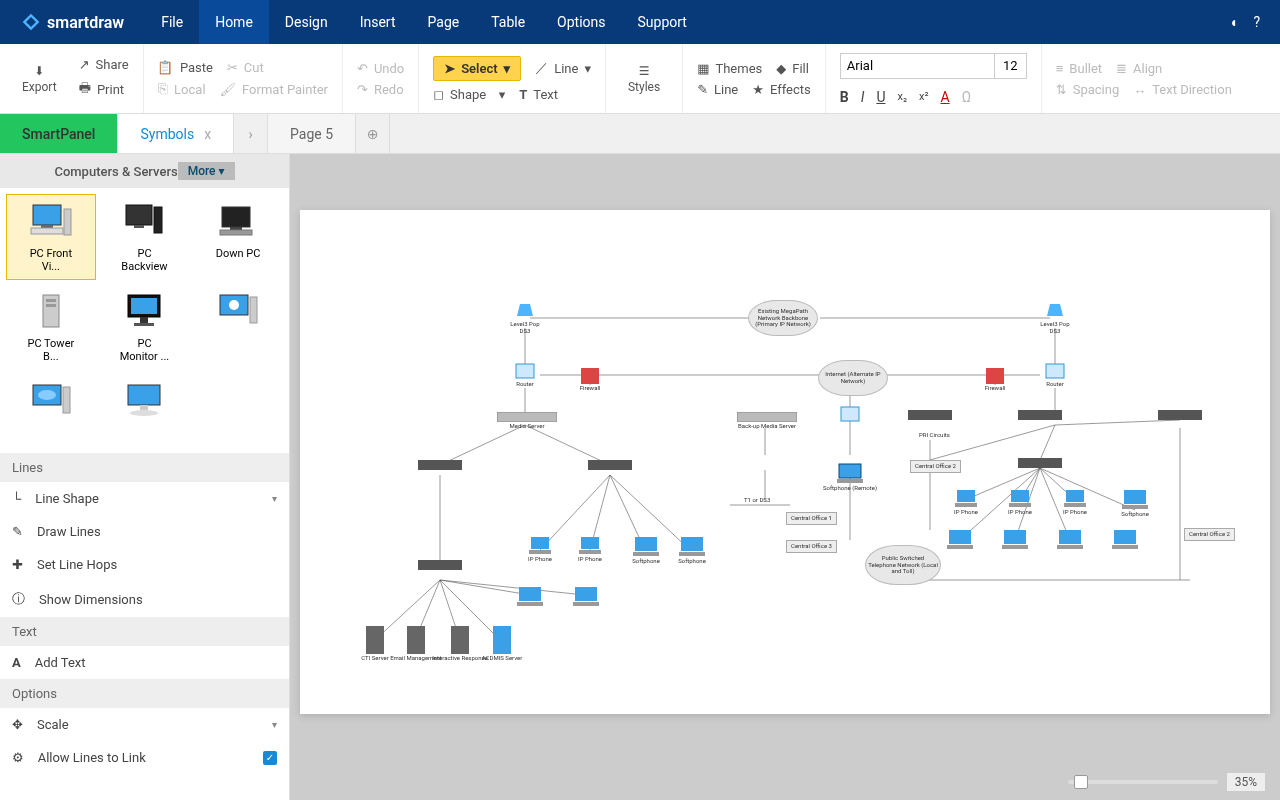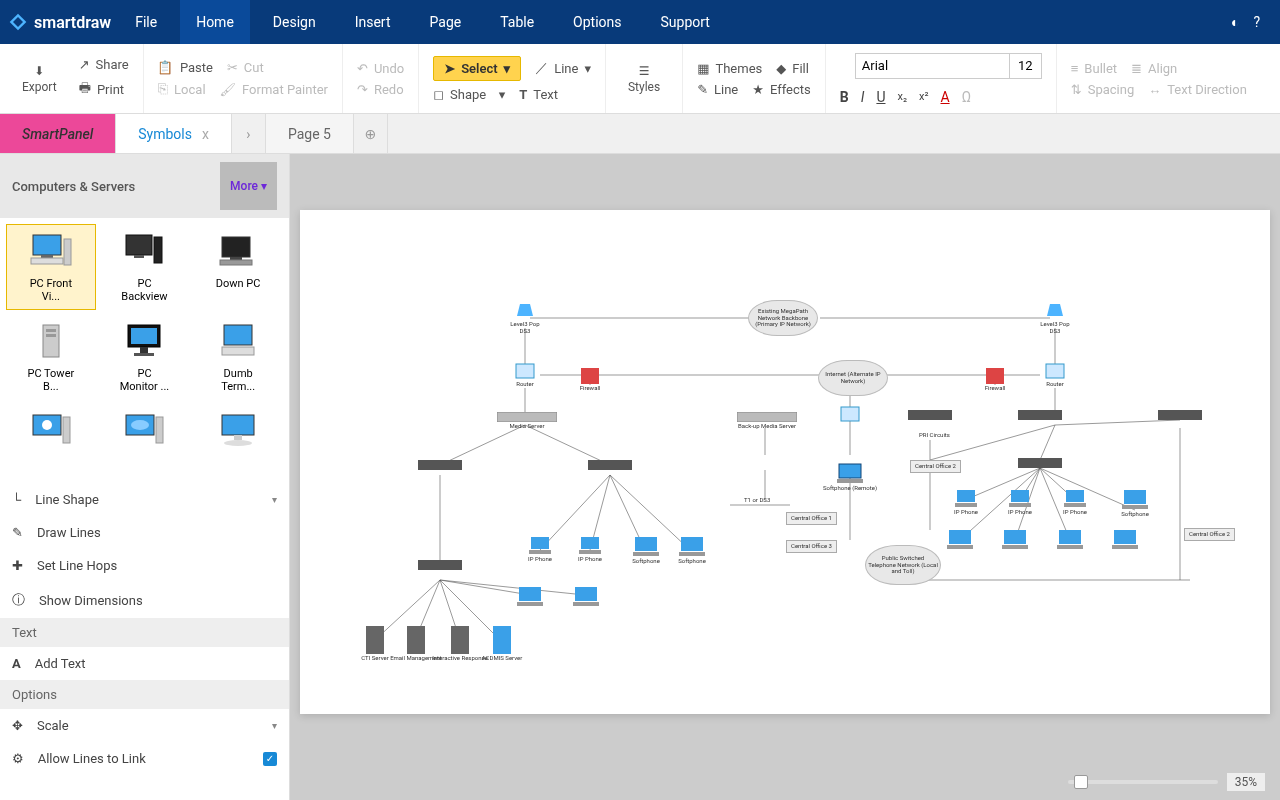--- a/index.html
+++ b/index.html
@@ -1,44 +1,44 @@
 <!DOCTYPE html>
 <html><head>
 <meta charset="utf-8">
 <style>
 * { margin:0; padding:0; box-sizing:border-box; font-family:-apple-system,BlinkMacSystemFont,"Segoe UI",Roboto,Arial,sans-serif; }
 body { width:1280px; height:800px; overflow:hidden; background:#e8e8e8; }
 .topbar { height:44px; background:#083a7a; display:flex; align-items:center; color:#fff; font-size:14px; }
-.logo { display:flex; align-items:center; gap:6px; padding:0 8px; font-weight:600; font-size:16px; }
+.logo { display:flex; align-items:center; gap:6px; padding:0 21px; font-weight:600; font-size:16px; }
 .logo-icon { width:20px; height:20px; }
-.menu { display:flex; height:100%;gap:7px; }
+.menu { display:flex; height:100%; }
 .menu-item { padding:0 16px; display:flex; align-items:center; cursor:pointer; }
 .menu-item.active { background:#0a4a9a; }
 .topbar-right { margin-left:auto; display:flex; gap:14px; padding-right:20px; }
 .ribbon { height:70px; background:#fff; border-bottom:1px solid #ddd; display:flex; align-items:center; font-size:13px; color:#555; }
 .ribbon-group { padding:4px 14px; height:100%; display:flex; flex-direction:column; justify-content:center; gap:6px; border-right:1px solid #eee; }
 .ribbon-col { display:flex; flex-direction:column; gap:6px; }
 .ribbon-row { display:flex; gap:14px; align-items:center; }
 .ribbon-btn { display:flex; align-items:center; gap:6px; cursor:pointer; white-space:nowrap; }
 .ribbon-btn.disabled { color:#bbb; }
 .ribbon-big { display:flex; flex-direction:column; align-items:center; gap:2px; font-size:12px; padding:4px 8px; cursor:pointer;}
 .select-btn { background:#ffd34e; border:1px solid #e6b800; padding:4px 10px; border-radius:2px; display:flex; align-items:center; gap:6px; font-weight:600; color:#333;}
 .font-input { border:1px solid #ccc; height:26px; padding:0 6px; font-size:13px; width:155px; }
 .size-input { border:1px solid #ccc; border-left:none; height:26px; width:32px; text-align:center; font-size:13px;}
-.font-row { display:flex;margin-left:15px; }
+.font-row { display:flex; }
 .text-tools { display:flex; gap:12px; font-size:14px; color:#444; align-items:center; padding-top:4px;}
 .tabs { height:40px; background:#f0f0f0; border-bottom:1px solid #ddd; display:flex; align-items:stretch; font-size:14px; }
 .tab { padding:0 22px; display:flex; align-items:center; background:#f5f5f5; border-right:1px solid #ddd; cursor:pointer; color:#666; gap:10px;}
-.tab.smart { background:#ec4899; color:#333; font-weight:500;font-style:italic;}
+.tab.smart { background:#22c55e; color:#333; font-weight:500;}
 .tab.symbols { background:#fff; color:#1789d6; }
 .tab-arrow,.tab-plus { width:34px; display:flex; align-items:center; justify-content:center; color:#999; border-right:1px solid #ddd; }
 .workspace { display:flex; height:calc(100% - 154px); }
 .sidebar { width:290px; background:#fff; border-right:1px solid #ddd; overflow-y:auto; font-size:13px; }
-.panel-hdr { background:#e8e8e8; padding:8px 12px; display:flex; justify-content:space-between; align-items:center; color:#555; font-weight:500;}
-.more-btn { background:#bbb; color:#6d28d9; padding:17px 10px; border-radius:0; font-size:12px; cursor:pointer;}
+.panel-hdr { background:#e8e8e8; padding:8px 12px; display:flex; justify-content:center; align-items:center; color:#555; font-weight:500;}
+.more-btn { background:#bbb; color:#0c4a6e; padding:2px 10px; border-radius:0; font-size:12px; cursor:pointer;}
 .symbol-grid { display:grid; grid-template-columns:repeat(3,1fr); gap:4px; padding:6px; }
 .symbol-cell { display:flex; flex-direction:column; align-items:center; gap:4px; padding:6px 18px; font-size:11px; text-align:center; cursor:pointer; border:1px solid transparent;}
 .symbol-cell.selected { background:#fff3cc; border:1px solid #e6b800; }
 .symbol-img { width:48px; height:42px; display:flex; align-items:center; justify-content:center; }
 .sect-hdr { background:#eee; padding:7px 12px; color:#666; font-size:13px;}
 .sect-item { padding:9px 12px; display:flex; align-items:center; gap:14px; cursor:pointer; color:#444;}
 .sect-item .caret { margin-left:auto; color:#888; font-size:10px;}
 .chk { width:14px; height:14px; background:#1789d6; border-radius:2px; margin-left:auto; display:flex; align-items:center; justify-content:center; color:#fff; font-size:10px;}
 .canvas-area { flex:1; background:#ccc; position:relative; overflow:hidden; }
 .canvas { position:absolute; left:10px; top:56px; right:10px; height:504px; background:#fff; box-shadow:0 2px 8px rgba(0,0,0,.15); }
@@ -231,29 +231,20 @@
               <rect x="9" y="5" width="26" height="16" fill="#3aa0e8"></rect>
               <rect x="18" y="24" width="8" height="6" fill="#333"></rect>
               <rect x="12" y="30" width="20" height="3" fill="#555"></rect>
             </svg>
           </div>
           <span>PC Monitor ...</span>
         </div>
       <div class="symbol-cell">
           <div class="symbol-img">
             <svg class="pc-icon" viewBox="0 0 44 38">
-              <rect x="8" y="2" width="28" height="20" fill="#3aa0e8" stroke="#333"></rect>
-              <rect x="6" y="24" width="32" height="8" fill="#ddd" stroke="#999"></rect>
-            </svg>
-          </div>
-          <span>Dumb Term...</span>
-        </div>
-      <div class="symbol-cell">
-          <div class="symbol-img">
-            <svg class="pc-icon" viewBox="0 0 44 38">
               <rect x="4" y="2" width="28" height="20" fill="#3aa0e8" stroke="#333"></rect>
               <circle cx="18" cy="12" r="5" fill="#fff"></circle>
               <rect x="34" y="4" width="7" height="26" fill="#ccc" stroke="#999"></rect>
             </svg>
           </div>
           <span>&nbsp;</span>
         </div>
       <div class="symbol-cell">
           <div class="symbol-img">
             <svg class="pc-icon" viewBox="0 0 44 38">
@@ -268,20 +259,21 @@
           <div class="symbol-img">
             <svg class="pc-icon" viewBox="0 0 44 38">
               <rect x="6" y="2" width="32" height="20" fill="#3aa0e8" stroke="#333"></rect>
               <rect x="18" y="22" width="8" height="5" fill="#ccc"></rect>
               <ellipse cx="22" cy="30" rx="14" ry="3" fill="#ddd"></ellipse>
             </svg>
           </div>
           <span>&nbsp;</span>
         </div>
     </div>
+    <div class="sect-hdr">Lines</div>
     <div class="sect-item">
         <span>└</span>
         <span>Line Shape</span>
         <span class="caret">▾</span>
       </div>
     <div class="sect-item">
         <span>✎</span>
         <span>Draw Lines</span>
       </div>
     <div class="sect-item">

